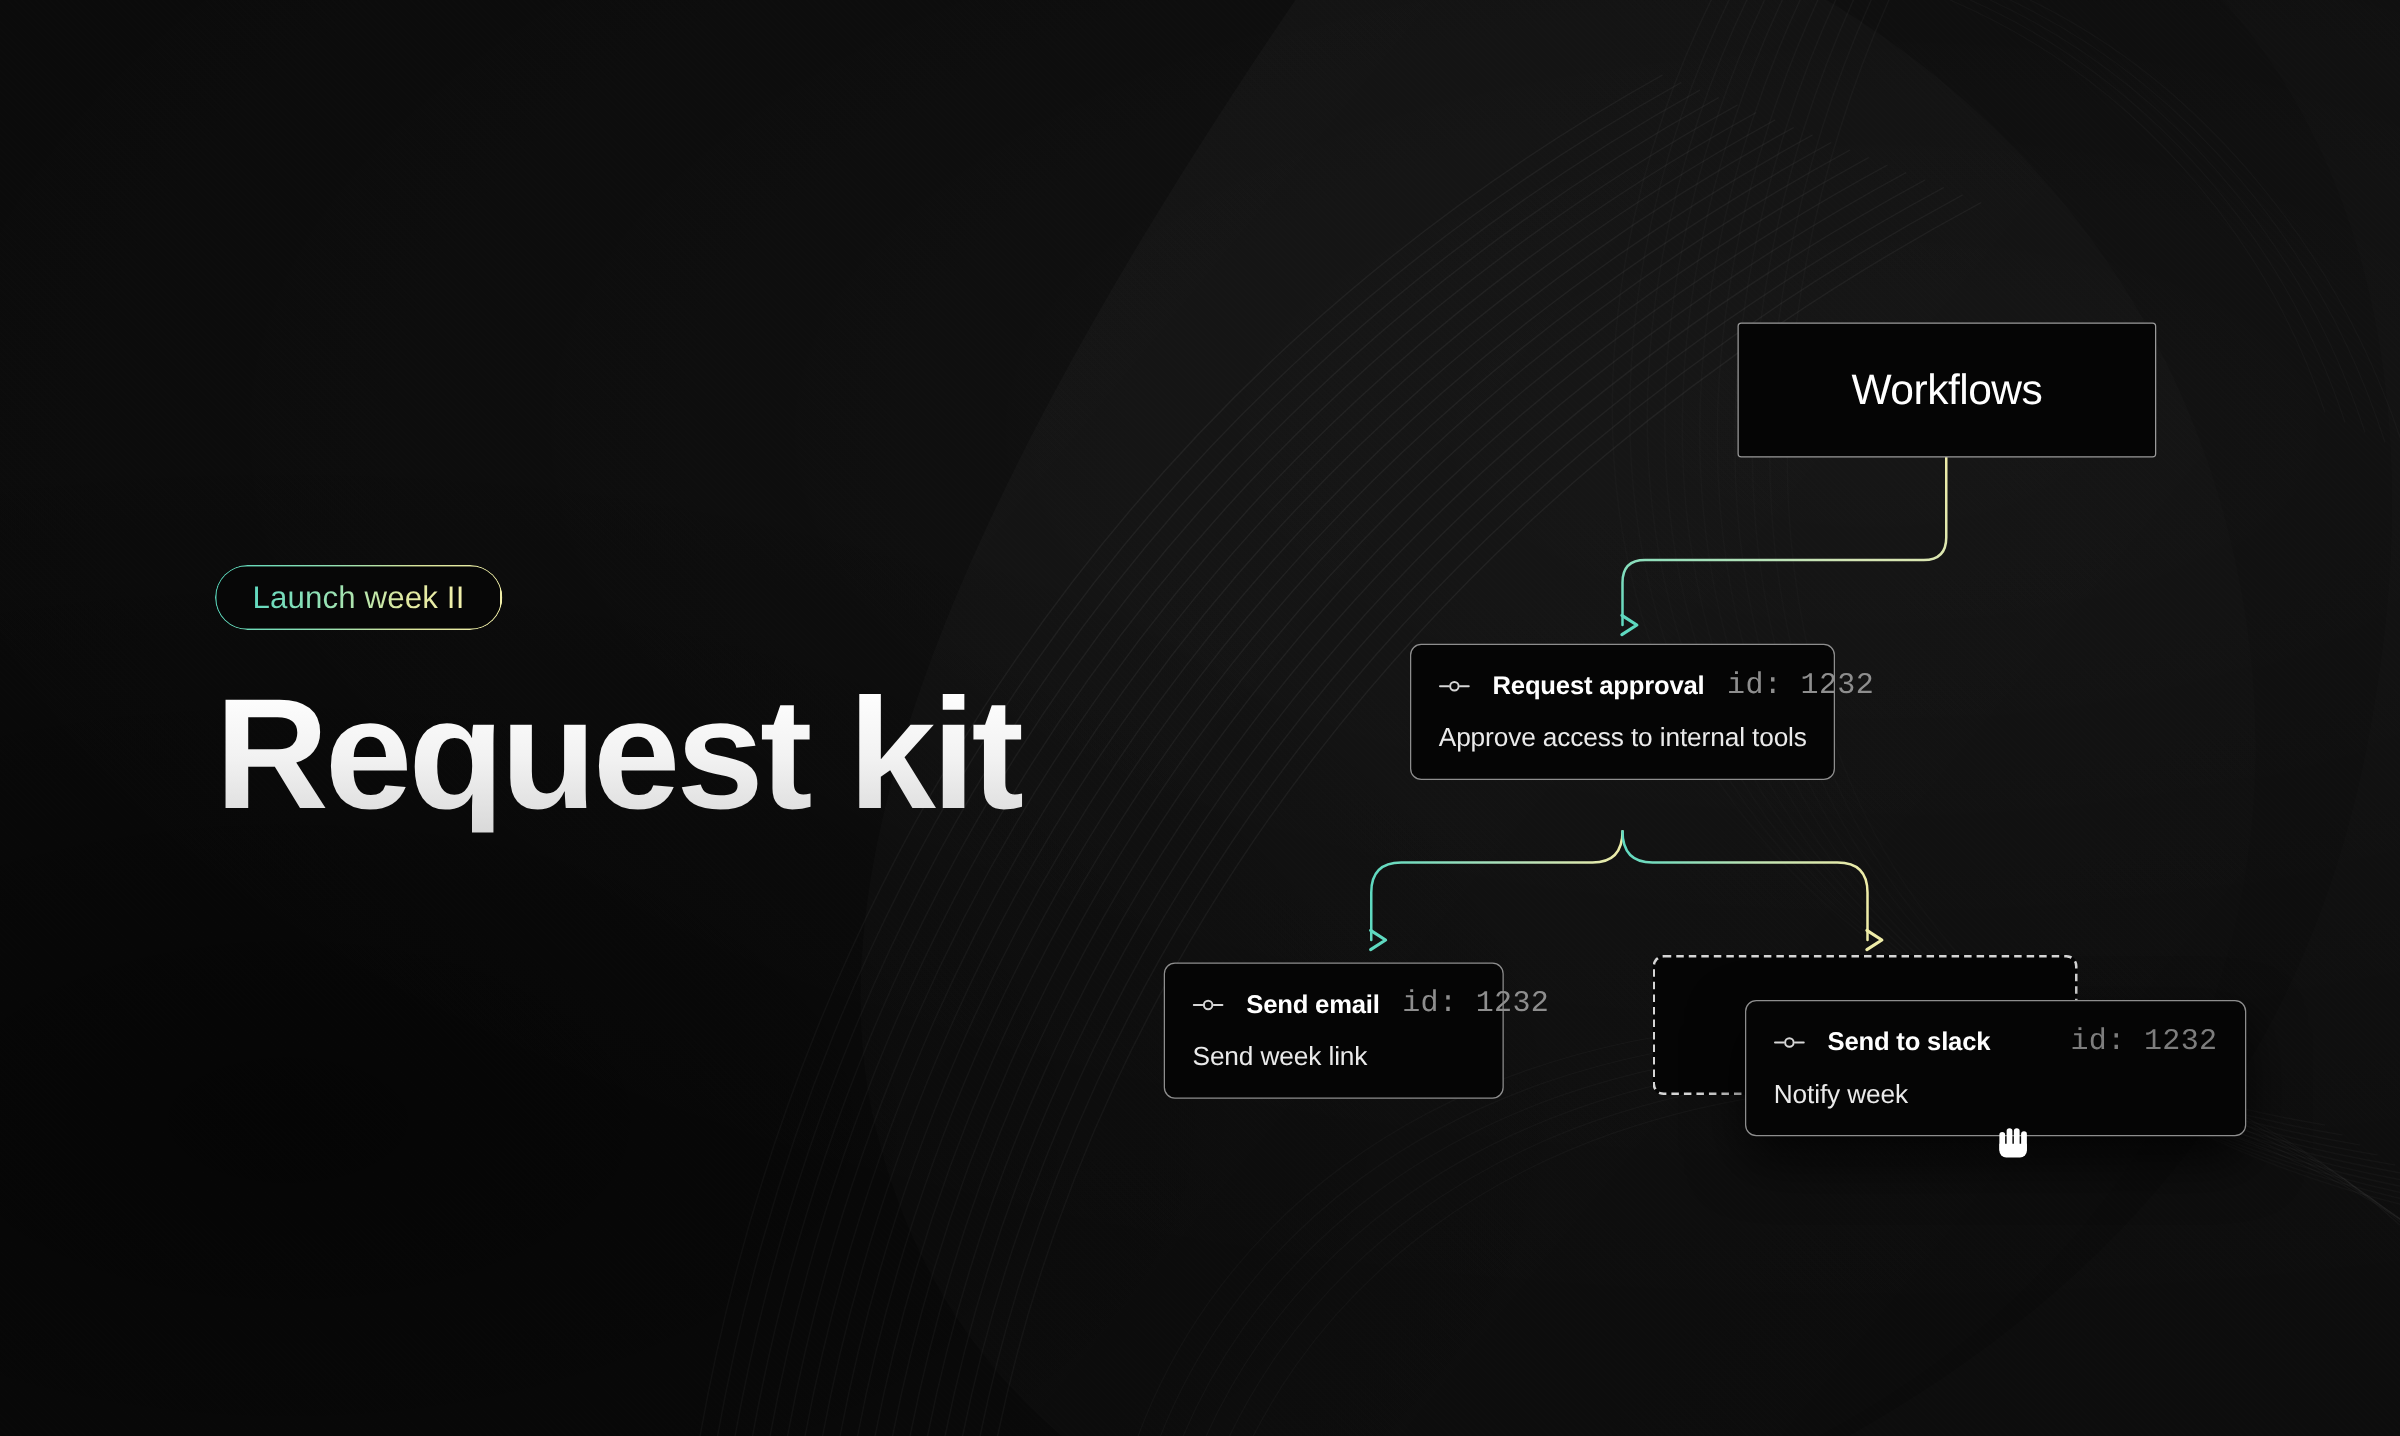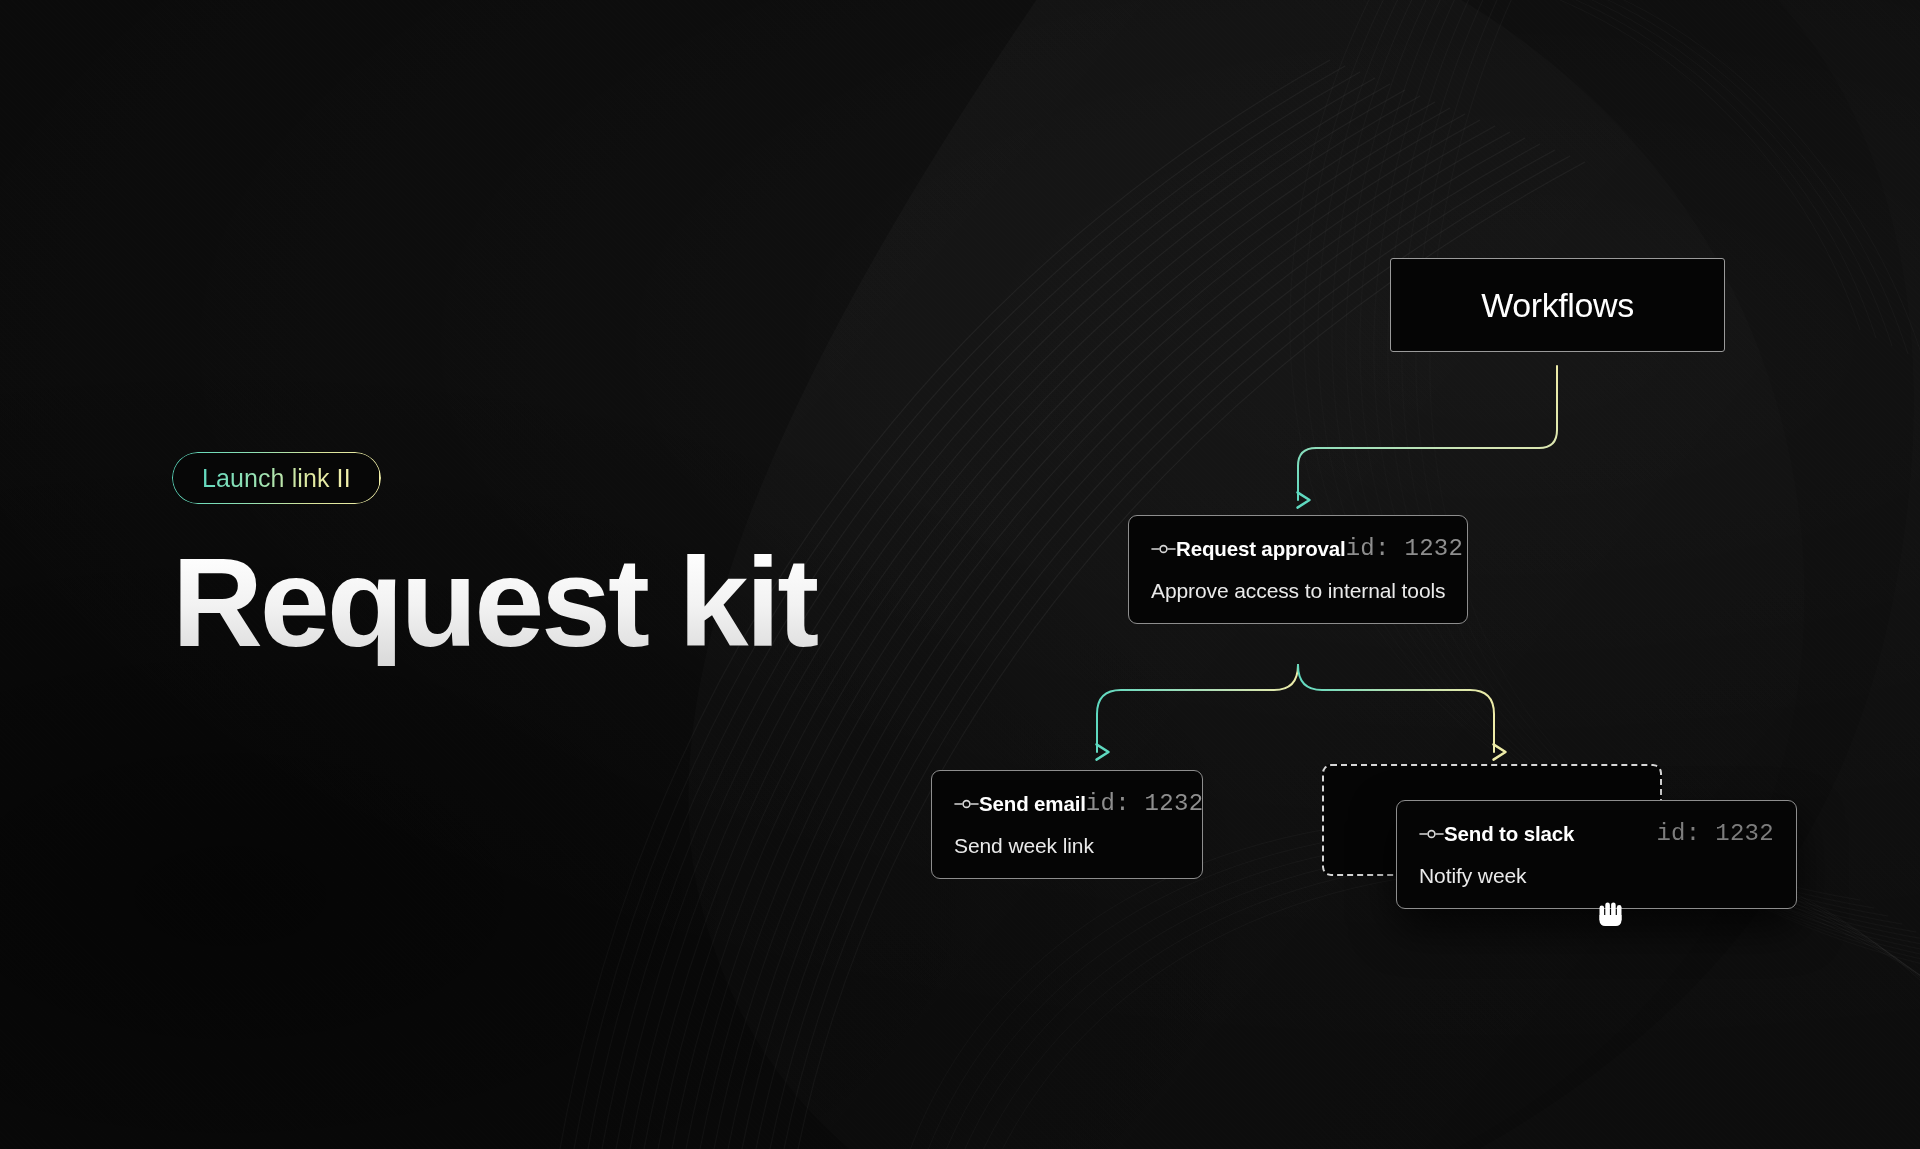--- a/index.html
+++ b/index.html
@@ -94,33 +94,34 @@
 
   .node {
     position:absolute;
     background:#050505;
     border:1px solid #9a9a9a;
     border-radius:4px;
     color:#fff;
   }
   #node-root {
     left:1390px; top:258px;
-    width:335px; height:94px;
+    width:335px; height:108px;
     display:flex; align-items:center; justify-content:center;
     border-radius:3px;
   }
   #node-root-label { font-size:34px; font-weight:400; letter-spacing:-.4px; }
 
   .step-node {
     border-radius:9px;
     border:1px solid #8e8e8e;
     padding:19px 22px 20px 22px;
   }
   .step-head {
     display:flex; align-items:center;
+    gap:18px;
     white-space:nowrap;
   }
   .node-icon { flex:0 0 auto; display:block; }
   .step-title { font-size:20.5px; font-weight:700; letter-spacing:-.15px; color:#ffffff; }
   .step-id {
     margin-left:auto;
     font-family:"Liberation Mono", monospace;
     font-size:24px;
     color:#8e8e8e;
     letter-spacing:.3px;
@@ -235,21 +236,21 @@
         <path d="M1608,0 C1748,66 1858,198 1908,354"></path>
         <path d="M1624,0 C1764,68 1874,204 1924,362"></path>
       </g>
     </g>
   </svg>
   <div id="bg-grain"></div>
   <div id="bg-vignette"></div>
 
   <div id="hero">
     <div id="badge">
-      <span id="badge-label">Launch link II</span>
+      <span id="badge-label">Launch week II</span>
     </div>
     <h1 id="hero-title">Request kit</h1>
   </div>
 
   <div id="flow">
 
     <svg id="edges" viewBox="0 0 1920 1149" aria-hidden="true">
       <defs>
         <linearGradient id="edgeRoot" x1="1" y1="0" x2="0" y2="1" gradientUnits="objectBoundingBox">
           <stop offset="0%" stop-color="#eeeca8"></stop>

